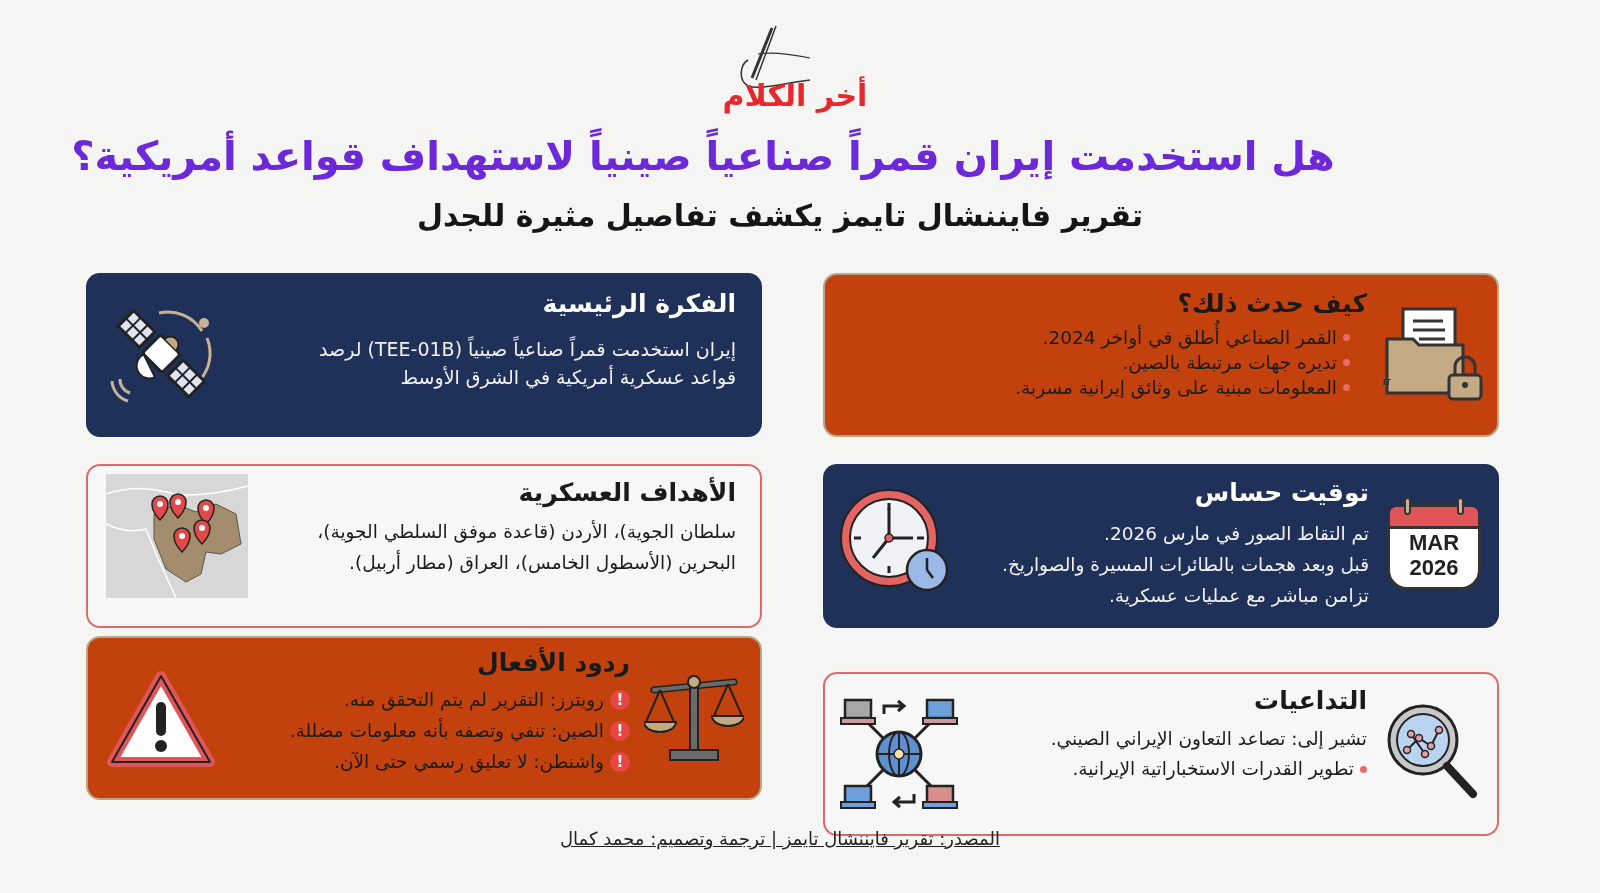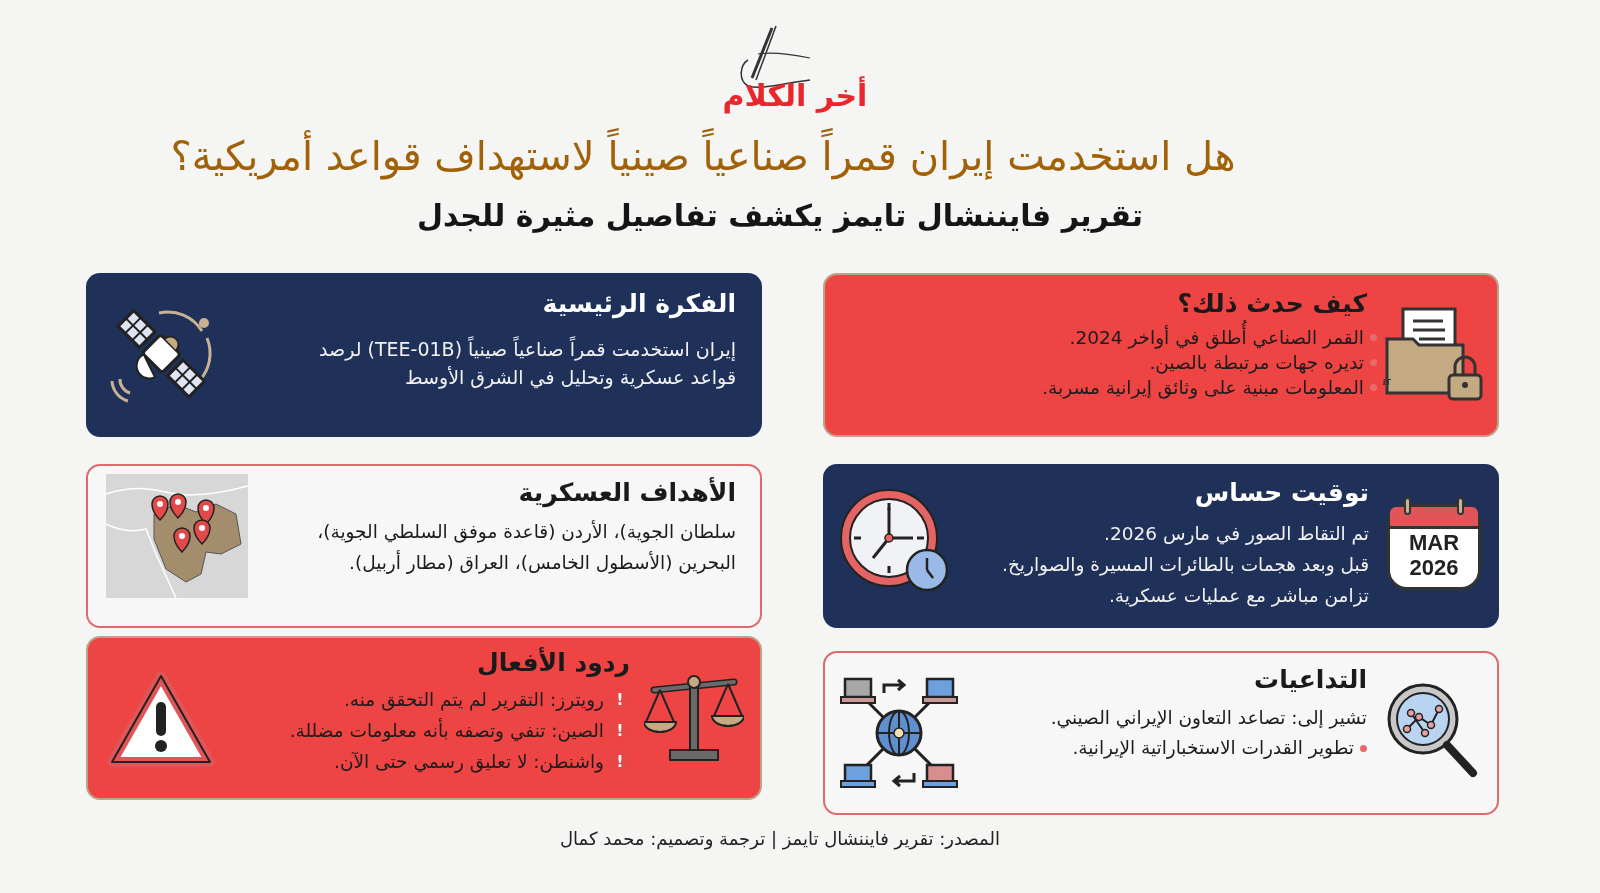--- a/index.html
+++ b/index.html
@@ -12,50 +12,50 @@
   }
   .logo {
     position: absolute; left: 700px; top: 20px; width: 190px; height: 95px;
   }
   .logo-text {
     position: absolute; left: 0; right: 0; bottom: 2px; text-align: center;
     color: #e8262b; font-weight: bold; font-size: 30px; letter-spacing: -1px;
   }
   .title {
     position: absolute; left: 0; right: 0; top: 133px; text-align: center;
-    font-size: 40px; font-weight: normal; color: #a16207;
+    font-size: 40px; font-weight: bold; color: #6d28d9;
     padding-right: 210px; padding-left: 16px;
   }
   .subtitle {
     position: absolute; left: 0; right: 0; top: 198px; text-align: center;
     font-size: 30px; font-weight: bold; color: #151515;
     padding-right: 40px;
   }
   .card {
     position: absolute; width: 676px; height: 164px; border-radius: 14px;
     overflow: hidden;
   }
   .card.dark { background: #1f3158; color: #fff; }
-  .card.gray { background: #ef4444; border: 2px solid #b8a58a; }
+  .card.gray { background: #c2410c; border: 2px solid #b8a58a; }
   .card.white { background: #f7f7f7; border: 2px solid #dd6b6b; }
   .card-title {
     position: absolute; font-size: 25px; font-weight: bold; white-space: nowrap;
   }
   .card-body { position: absolute; font-size: 18.5px; line-height: 25px; white-space: nowrap; text-align: right; }
   .card.dark .card-body { color: #f2f2f2; }
   .bullet-row { display: flex; flex-direction: row; align-items: center; justify-content: flex-start; }
   .dot { width: 7px; height: 7px; border-radius: 50%; background: #e86a6a; margin-left: 6px; flex: 0 0 auto; }
   .excl {
     width: 20px; height: 20px; border-radius: 50%; background: #e84545; color: #fff;
     font-size: 15px; font-weight: bold; line-height: 20px; text-align: center; margin-left: 6px; flex: 0 0 auto;
   }
   .icon { position: absolute; }
   .footer {
     position: absolute; left: 0; right: 0; top: 828px; text-align: center;
-    font-size: 18px; color: #222; padding-right: 40px;
+    font-size: 18px; color: #222; padding-right: 40px; text-decoration: underline;
   }
   .calendar {
     position: absolute; width: 94px; height: 86px; border-radius: 20px; background: #fff;
     border: 3px solid #333;
   }
   .cal-top { height: 22px; background: #e05557; border-radius: 6px 6px 0 0; border-bottom: 3px solid #333; }
   .cal-text { text-align: center; font-family: "Liberation Sans", sans-serif; font-weight: bold; font-size: 22px; line-height: 23px; color: #222; margin-top: 2px; }
   .cal-ring { position: absolute; top: -10px; width: 7px; height: 18px; background: #c9b293; border: 2px solid #333; border-radius: 4px; }
 </style>
 </head>
@@ -69,21 +69,21 @@
     <path d="M58 34 C70 32 90 34 110 38" stroke="#333" stroke-width="1.2" fill="none"></path>
   </svg>
   <div class="logo-text">أخر الكلام</div>
 </div>
 
 <h1 class="title">هل استخدمت إيران قمراً صناعياً صينياً لاستهداف قواعد أمريكية؟</h1>
 <h2 class="subtitle">تقرير فايننشال تايمز يكشف تفاصيل مثيرة للجدل</h2>
 
 <div class="card gray" style="left:823px; top:273px;">
   <div class="card-title" style="right:130px; top:14px; color:#1a1a1a;">كيف حدث ذلك؟</div>
-  <div class="card-body" style="right:120px; top:50px;">
+  <div class="card-body" style="right:147px; top:50px;">
     <div class="bullet-row">
         <span class="dot"></span>
         <span>القمر الصناعي أُطلق في أواخر 2024.</span>
       </div>
     <div class="bullet-row">
         <span class="dot"></span>
         <span>تديره جهات مرتبطة بالصين.</span>
       </div>
     <div class="bullet-row">
         <span class="dot"></span>
@@ -100,21 +100,21 @@
     <path d="M72 72 v-8 a10 10 0 0 1 20 0 v8" fill="none" stroke="#333" stroke-width="3"></path>
     <rect x="66" y="72" width="32" height="24" rx="4" fill="#c3aa83" stroke="#333" stroke-width="3"></rect>
     <circle cx="82" cy="82" r="3" fill="#333"></circle>
   </svg>
 </div>
 
 <div class="card dark" style="left:86px; top:273px;">
   <div class="card-title" style="right:26px; top:16px; color:#fff;">الفكرة الرئيسية</div>
   <div class="card-body" style="right:26px; top:62px; font-size:19px; line-height:28px;">
     <div>إيران استخدمت قمراً صناعياً صينياً (TEE-01B) لرصد</div>
-    <div>قواعد عسكرية وتحليل في الشرق الأوسط</div>
+    <div>قواعد عسكرية أمريكية في الشرق الأوسط</div>
   </div>
   <svg class="icon" width="120" height="120" viewBox="0 0 120 120" style="left:18px; top:20px;">
     <path d="M55 20 A40 40 0 0 1 98 38" stroke="#c9b293" stroke-width="3" fill="none"></path>
     <path d="M103 45 A40 40 0 0 1 95 88" stroke="#c9b293" stroke-width="3" fill="none"></path>
     <circle cx="100" cy="30" r="5" fill="#c9b293"></circle>
     <g transform="rotate(45 58 60)">
       <rect x="44" y="48" width="28" height="26" rx="3" fill="#fff" stroke="#222" stroke-width="3"></rect>
       <rect x="8" y="50" width="30" height="22" fill="#dfe4f2" stroke="#222" stroke-width="3"></rect>
       <line x1="18" y1="50" x2="18" y2="72" stroke="#222" stroke-width="2"></line>
       <line x1="28" y1="50" x2="28" y2="72" stroke="#222" stroke-width="2"></line>
@@ -183,21 +183,21 @@
     <g fill="#fff">
         <circle cx="54" cy="30" r="3"></circle>
         <circle cx="72" cy="28" r="3"></circle>
         <circle cx="100" cy="34" r="3"></circle>
         <circle cx="96" cy="54" r="3"></circle>
         <circle cx="76" cy="62" r="3"></circle>
       </g>
   </svg>
 </div>
 
-<div class="card white" style="left:823px; top:651px;">
+<div class="card white" style="left:823px; top:672px;">
   <div class="card-title" style="right:130px; top:12px; color:#1a1a1a;">التداعيات</div>
   <div class="card-body" style="right:130px; top:50px; line-height:30px;">
     <div class="bullet-row">
         <span>تشير إلى: تصاعد التعاون الإيراني الصيني.</span>
       </div>
     <div class="bullet-row">
         <span class="dot"></span>
         <span>تطوير القدرات الاستخباراتية الإيرانية.</span>
       </div>
   </div>

